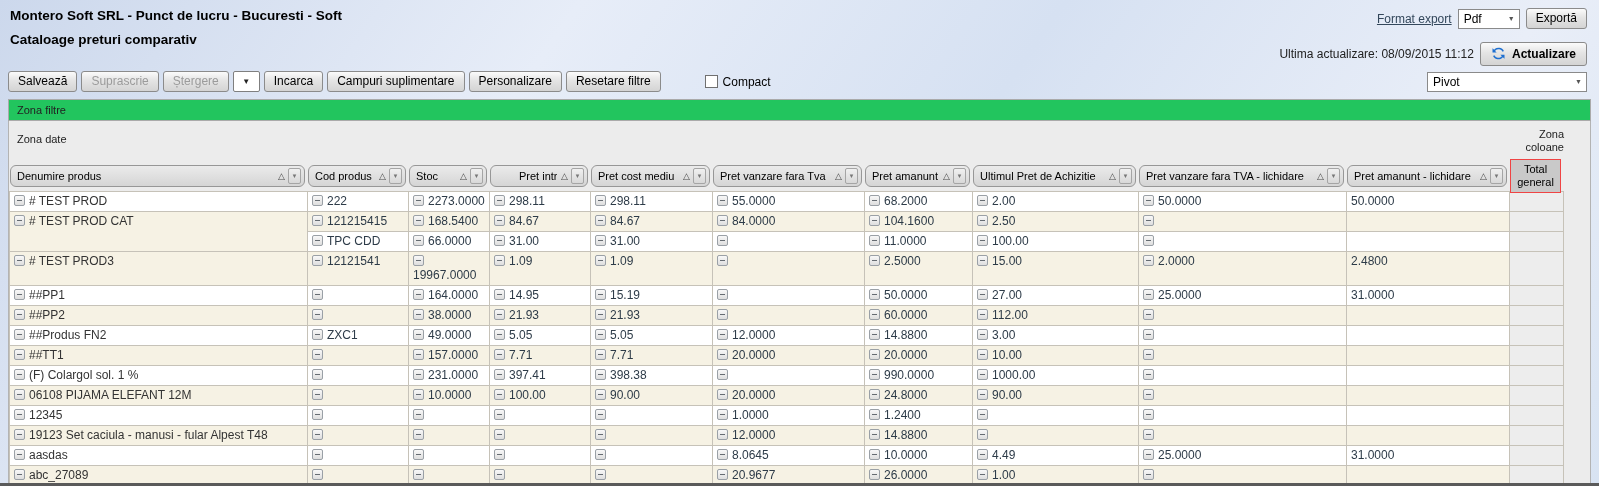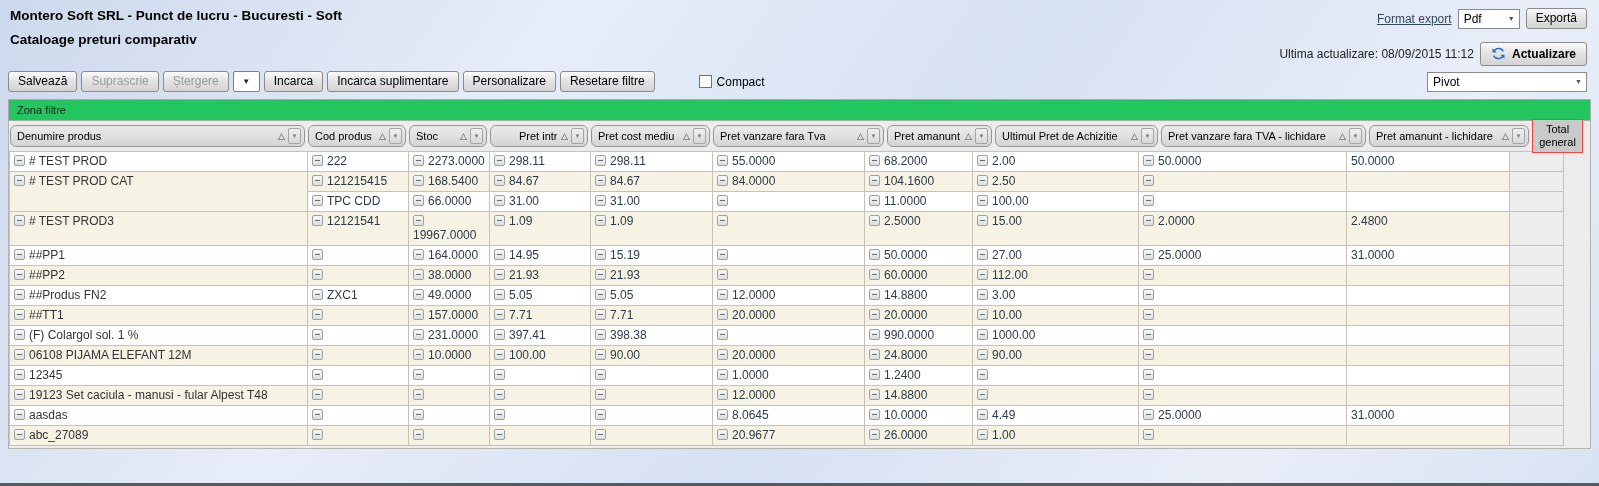--- a/index.html
+++ b/index.html
@@ -103,36 +103,40 @@
 </div>
 
 <div class="toolbar-row">
   <button class="btn">Salvează</button>
   <button class="btn disabled">Suprascrie</button>
   <button class="btn disabled">Ștergere</button>
   <div class="mini-combo">
     <span class="arr">▼</span>
   </div>
   <button class="btn">Incarca</button>
-  <button class="btn">Incarca suplimentare</button>
+  <button class="btn">Campuri suplimentare</button>
   <button class="btn">Personalizare</button>
   <button class="btn">Resetare filtre</button>
   <span class="cb-wrap">
     <span class="cb"></span>
     <span class="cb-label">Compact</span>
   </span>
   <div class="combo pivot-combo">
     <span>Pivot</span>
     <span class="arr">▼</span>
   </div>
 </div>
 
 <div class="grid">
   <div class="zona-filtre">Zona filtre</div>
   <div class="grid-body">
+    <div class="zona-date-row">
+      <span class="zona-date-label">Zona date</span>
+      <span class="zona-coloane-label">Zona coloane</span>
+    </div>
     <div class="header-row">
 
       <div class="hbtn" style="width: 295px;">
           <span class="lbl">Denumire produs</span>
           <span class="sort">△</span>
           <span class="hdd">
             <span class="arr">▼</span>
           </span>
         </div>
         <div class="hbtn" style="width: 98px;">
@@ -156,21 +160,21 @@
             <span class="arr">▼</span>
           </span>
         </div>
         <div class="hbtn" style="width: 119px;">
           <span class="lbl">Pret cost mediu</span>
           <span class="sort">△</span>
           <span class="hdd">
             <span class="arr">▼</span>
           </span>
         </div>
-        <div class="hbtn" style="width: 171px;">
+        <div class="hbtn" style="width: 149px;">
           <span class="lbl">Pret vanzare fara Tva</span>
           <span class="sort">△</span>
           <span class="hdd">
             <span class="arr">▼</span>
           </span>
         </div>
         <div class="hbtn" style="width: 105px;">
           <span class="lbl">Pret amanunt</span>
           <span class="sort">△</span>
           <span class="hdd">

